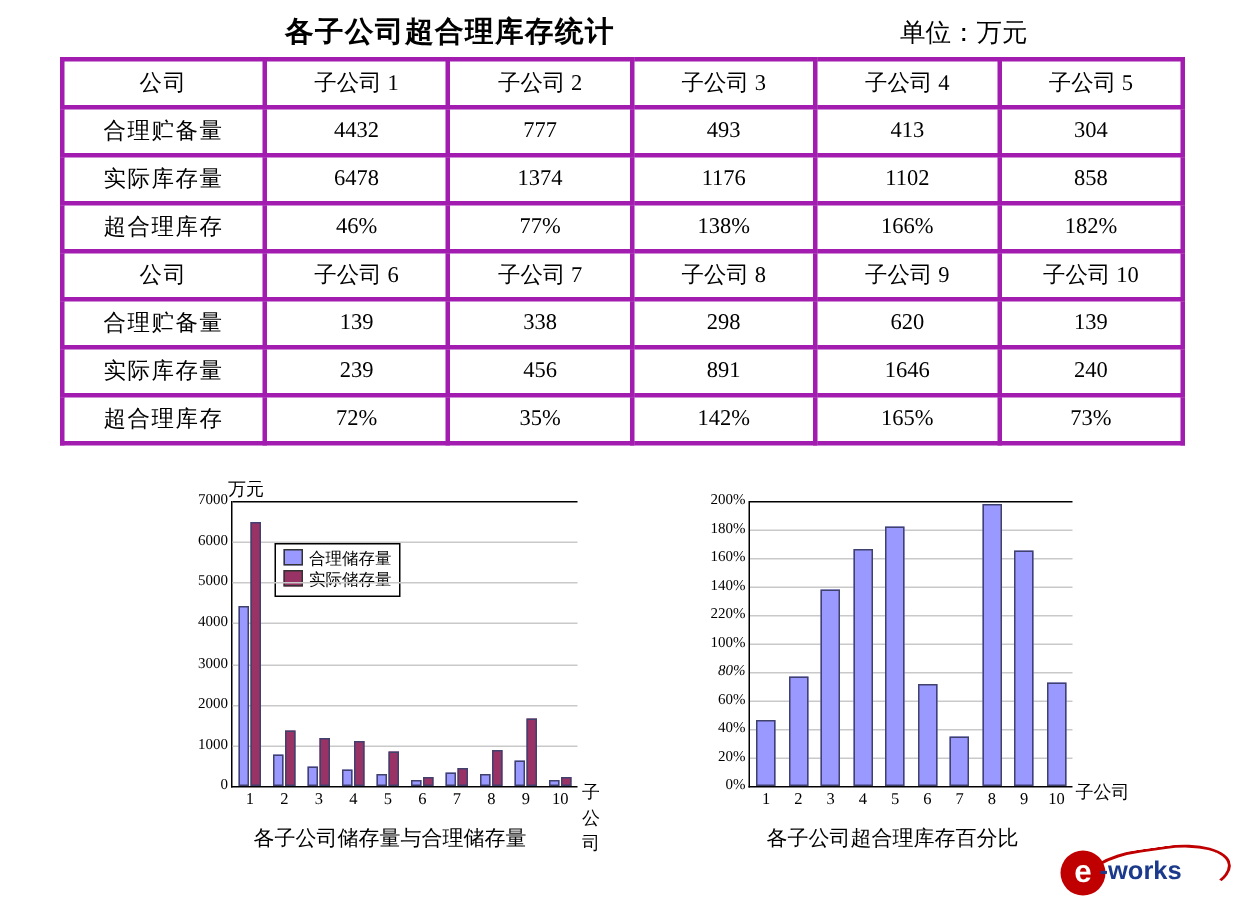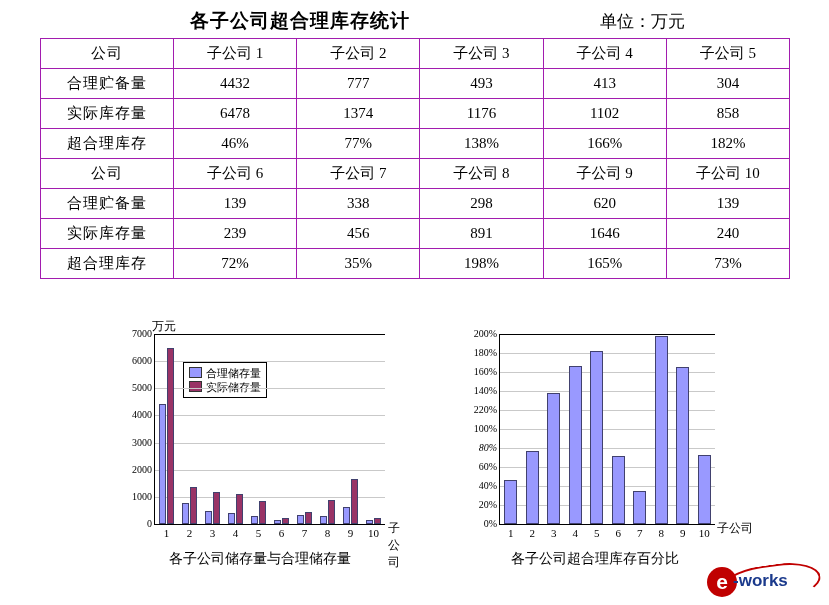--- a/index.html
+++ b/index.html
@@ -47,21 +47,21 @@
   
   table.stat {
     position: absolute;
     left: 40px;
     top: 38px;
     width: 750px;
     border-collapse: collapse;
     table-layout: fixed;
   }
   table.stat td {
-    border: 1px solid #a21caf;
+    border: 3px solid #a21caf;
     height: 27px;
     text-align: center;
     vertical-align: middle;
     font-size: 15px;
     font-family: "Liberation Serif", serif;
   }
   td.rowhead {
     width: 130px;
     letter-spacing: 1px;
   }
@@ -259,21 +259,21 @@
         <td>239</td>
         <td>456</td>
         <td>891</td>
         <td>1646</td>
         <td>240</td>
       </tr>
       <tr>
         <td class="rowhead">超合理库存</td>
         <td>72%</td>
         <td>35%</td>
-        <td>198%</td>
+        <td>142%</td>
         <td>165%</td>
         <td>73%</td>
       </tr>
     </tbody>
   </table>
 
   <div class="charts">
 
     <div class="chart-block" id="chart-left">
       <div class="chart-unit" style="left:18px; top:0px;margin-left:24px;">万元</div>

